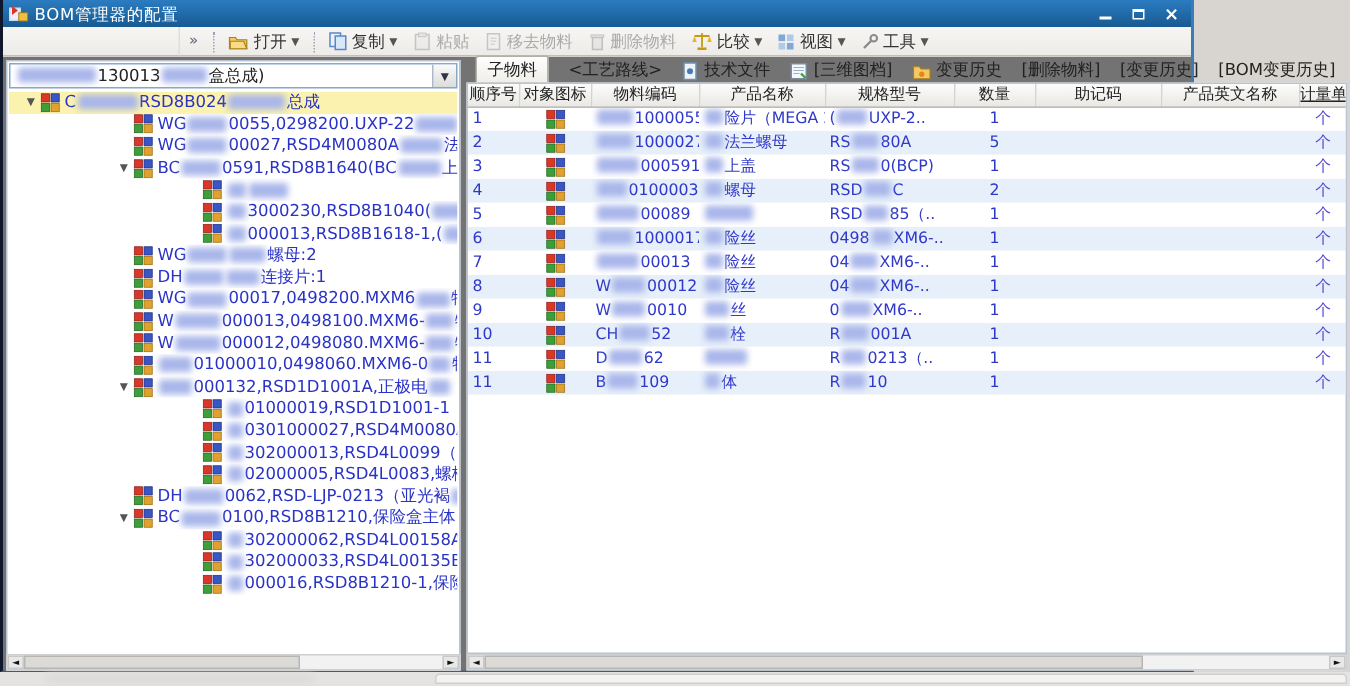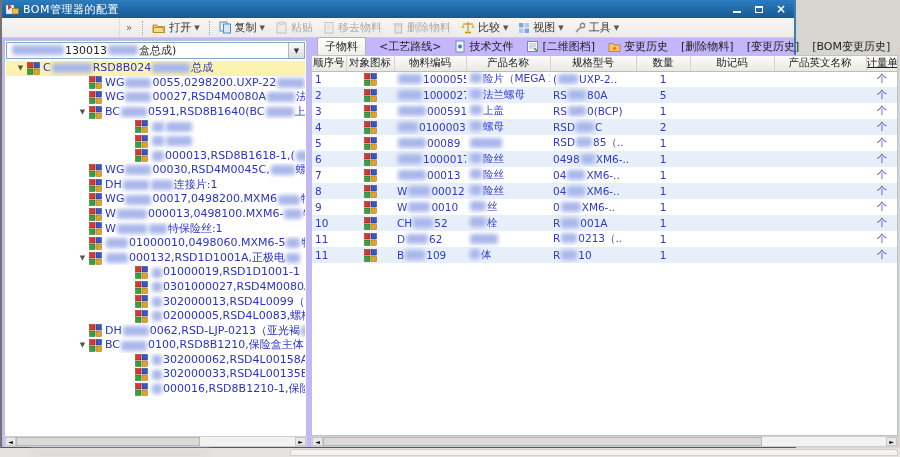--- a/index.html
+++ b/index.html
@@ -1,19 +1,19 @@
 <!DOCTYPE html>
 <html><head>
 <meta charset="utf-8">
 <style>
   * { box-sizing: border-box; margin: 0; padding: 0; }
   html,body { width:900px; height:457px; overflow:hidden;
     font-family:"DejaVu Sans","Liberation Sans",sans-serif; background:#d8d5d0; }
   .window { position:absolute; left:0; top:0; width:796px; height:448px;
-    background:#c4b5fd; border-left:2px solid #737373; border-right:2px solid #3c7ab8;
+    background:#737373; border-left:2px solid #0f172a; border-right:2px solid #3c7ab8;
     border-bottom:1px solid #2e5f92; }
   
   .titlebar { height:18px; background:linear-gradient(#2b7cc0,#175a92);
     display:flex; align-items:center; padding:0 4px; color:#fff; }
   .titlebar .ticon { margin-right:4px; display:flex; }
   .titlebar .ttext { font-size:11px; letter-spacing:0.5px; flex:1; white-space:nowrap; overflow:hidden; }
   .wctrls { display:flex; gap:8px; align-items:center; margin-right:2px; }
   .wbtn { width:14px; height:12px; display:flex; align-items:center; justify-content:center; cursor:default; }
   .glyph-min { width:8px; height:2px; background:#fff; margin-top:5px; }
   .glyph-restore { width:8px; height:7px; border:1px solid #fff; border-top:2px solid #fff; }
@@ -44,21 +44,21 @@
   .trow.sel { background:#faf2ae; }
   .exp { display:inline-block; width:13px; font-size:7px; color:#555; text-align:center; flex:0 0 13px; }
   .ticn { display:flex; margin-right:3px; flex:0 0 auto; }
   .bl { display:inline-block; height:10px; border-radius:2px; background:#a9b6ea;
     filter:blur(2px); vertical-align:-1px; margin:0 1px; flex:0 0 auto; }
   .tseg { white-space:pre; }
   
   .rightpanel { position:absolute; left:309px; top:38px; width:587px; height:410px; }
   .tabs { height:17px; display:flex; align-items:center; gap:13px; padding-left:6px;
     font-size:11px; color:#222; }
-  .tab { display:flex; align-items:center; gap:3px; white-space:nowrap; }
+  .tab { display:flex; align-items:flex-end; gap:3px; white-space:nowrap; }
   .tab.active { background:linear-gradient(#fefefe,#efeee8); border:1px solid #b3b0aa;
     border-radius:2px 2px 0 0; padding:1px 7px; }
   .tablewrap { position:absolute; left:0; top:17px; right:0; bottom:12px;
     background:#fff; border:1px solid #b8c4d2; overflow:hidden; }
   table.grid { border-collapse:collapse; table-layout:fixed; width:586px; }
   .grid th { height:15px; background:linear-gradient(#fcfcfb,#e9e8e4);
     border-right:1px solid #d4d3cf; border-bottom:1px solid #bdbcb8;
     font-size:10.5px; font-weight:normal; color:#222; overflow:hidden; white-space:nowrap;margin-top:18px; }
   .grid td { height:16px; font-size:10.5px; color:#2f38c9; overflow:hidden;
     white-space:nowrap; padding:0 3px; }
@@ -288,20 +288,21 @@
           <span class="exp"></span>
           <span class="ticn" style="display: flex;">
             <svg width="13" height="13">
               <rect x="0.5" y="0.5" width="5.5" height="5.5" fill="#d8372a" stroke="#8c1f16" stroke-width="0.5"></rect>
               <rect x="7" y="0.5" width="5.5" height="5.5" fill="#3a55c4" stroke="#1f2f80" stroke-width="0.5"></rect>
               <rect x="0.5" y="7" width="5.5" height="5.5" fill="#3f9e3a" stroke="#1f6420" stroke-width="0.5"></rect>
               <rect x="7" y="7" width="5.5" height="5.5" fill="#e0a22e" stroke="#9c6a12" stroke-width="0.5"></rect>
             </svg>
           </span>
           <span class="bl" style="width: 12px;"></span>
+          <span class="tseg">3000230,RSD8B1040(</span>
           <span class="bl" style="width: 26px;"></span>
         </div>
         <div class="trow" style="padding-left: 116px;">
           <span class="exp"></span>
           <span class="ticn" style="display: flex;">
             <svg width="13" height="13">
               <rect x="0.5" y="0.5" width="5.5" height="5.5" fill="#d8372a" stroke="#8c1f16" stroke-width="0.5"></rect>
               <rect x="7" y="0.5" width="5.5" height="5.5" fill="#3a55c4" stroke="#1f2f80" stroke-width="0.5"></rect>
               <rect x="0.5" y="7" width="5.5" height="5.5" fill="#3f9e3a" stroke="#1f6420" stroke-width="0.5"></rect>
               <rect x="7" y="7" width="5.5" height="5.5" fill="#e0a22e" stroke="#9c6a12" stroke-width="0.5"></rect>
@@ -316,21 +317,20 @@
           <span class="ticn" style="display: flex;">
             <svg width="13" height="13">
               <rect x="0.5" y="0.5" width="5.5" height="5.5" fill="#d8372a" stroke="#8c1f16" stroke-width="0.5"></rect>
               <rect x="7" y="0.5" width="5.5" height="5.5" fill="#3a55c4" stroke="#1f2f80" stroke-width="0.5"></rect>
               <rect x="0.5" y="7" width="5.5" height="5.5" fill="#3f9e3a" stroke="#1f6420" stroke-width="0.5"></rect>
               <rect x="7" y="7" width="5.5" height="5.5" fill="#e0a22e" stroke="#9c6a12" stroke-width="0.5"></rect>
             </svg>
           </span>
           <span class="tseg">WG</span>
           <span class="bl" style="width: 26px;"></span>
-          <span class="tseg">00030,RSD4M0045C,</span>
           <span class="bl" style="width: 24px;"></span>
           <span class="tseg">螺母:2</span>
         </div>
         <div class="trow" style="padding-left: 70px;">
           <span class="exp"></span>
           <span class="ticn" style="display: flex;">
             <svg width="13" height="13">
               <rect x="0.5" y="0.5" width="5.5" height="5.5" fill="#d8372a" stroke="#8c1f16" stroke-width="0.5"></rect>
               <rect x="7" y="0.5" width="5.5" height="5.5" fill="#3a55c4" stroke="#1f2f80" stroke-width="0.5"></rect>
               <rect x="0.5" y="7" width="5.5" height="5.5" fill="#3f9e3a" stroke="#1f6420" stroke-width="0.5"></rect>
@@ -379,35 +379,36 @@
           <span class="ticn" style="display: flex;">
             <svg width="13" height="13">
               <rect x="0.5" y="0.5" width="5.5" height="5.5" fill="#d8372a" stroke="#8c1f16" stroke-width="0.5"></rect>
               <rect x="7" y="0.5" width="5.5" height="5.5" fill="#3a55c4" stroke="#1f2f80" stroke-width="0.5"></rect>
               <rect x="0.5" y="7" width="5.5" height="5.5" fill="#3f9e3a" stroke="#1f6420" stroke-width="0.5"></rect>
               <rect x="7" y="7" width="5.5" height="5.5" fill="#e0a22e" stroke="#9c6a12" stroke-width="0.5"></rect>
             </svg>
           </span>
           <span class="tseg">W</span>
           <span class="bl" style="width: 30px;"></span>
+          <span class="tseg">000012,0498080.MXM6-</span>
           <span class="bl" style="width: 18px;"></span>
           <span class="tseg">特保险丝:1</span>
         </div>
         <div class="trow" style="padding-left: 70px;">
           <span class="exp"></span>
           <span class="ticn" style="display: flex;">
             <svg width="13" height="13">
               <rect x="0.5" y="0.5" width="5.5" height="5.5" fill="#d8372a" stroke="#8c1f16" stroke-width="0.5"></rect>
               <rect x="7" y="0.5" width="5.5" height="5.5" fill="#3a55c4" stroke="#1f2f80" stroke-width="0.5"></rect>
               <rect x="0.5" y="7" width="5.5" height="5.5" fill="#3f9e3a" stroke="#1f6420" stroke-width="0.5"></rect>
               <rect x="7" y="7" width="5.5" height="5.5" fill="#e0a22e" stroke="#9c6a12" stroke-width="0.5"></rect>
             </svg>
           </span>
           <span class="bl" style="width: 22px;"></span>
-          <span class="tseg">01000010,0498060.MXM6-5</span>
+          <span class="tseg">01000010,0498060.MXM6-0</span>
           <span class="bl" style="width: 14px;"></span>
           <span class="tseg">特保险丝:1</span>
         </div>
         <div class="trow" style="padding-left: 70px;">
           <span class="exp">▼</span>
           <span class="ticn" style="display: flex;">
             <svg width="13" height="13">
               <rect x="0.5" y="0.5" width="5.5" height="5.5" fill="#d8372a" stroke="#8c1f16" stroke-width="0.5"></rect>
               <rect x="7" y="0.5" width="5.5" height="5.5" fill="#3a55c4" stroke="#1f2f80" stroke-width="0.5"></rect>
               <rect x="0.5" y="7" width="5.5" height="5.5" fill="#3f9e3a" stroke="#1f6420" stroke-width="0.5"></rect>
@@ -559,21 +560,21 @@
           <span>技术文件</span>
         </span>
         <span class="tab">
           <span style="display: flex;">
             <svg width="13" height="13">
               <rect x="1.5" y="1.5" width="10" height="10" fill="#f5f8fb" stroke="#7a8ba0"></rect>
               <path d="M3 4h7M3 6h7M3 8h4" stroke="#9ab0c8" stroke-width="0.8"></path>
               <path d="M8 8 l3 3" stroke="#3fa13f" stroke-width="1.6"></path>
             </svg>
           </span>
-          <span>[二维图档]</span>
+          <span>[三维图档]</span>
         </span>
         <span class="tab">
           <span style="display: flex;">
             <svg width="13" height="12">
               <path d="M1 2.5 L5 2.5 L6 4 L12 4 L12 10.5 L1 10.5 Z" fill="#f5c866" stroke="#a98219" stroke-width="0.8"></path>
               <circle cx="6.5" cy="7.5" r="1.8" fill="#e8861e"></circle>
             </svg>
           </span>
           <span>变更历史</span>
         </span>

